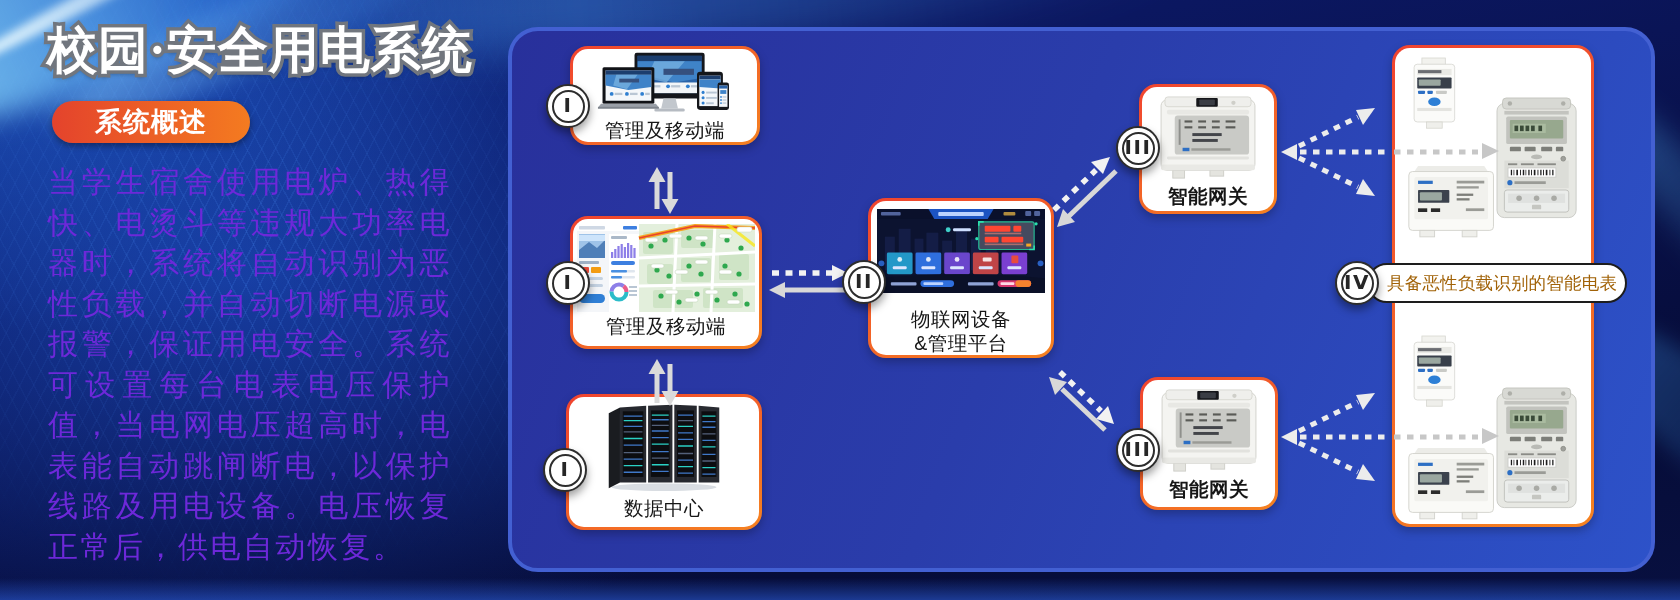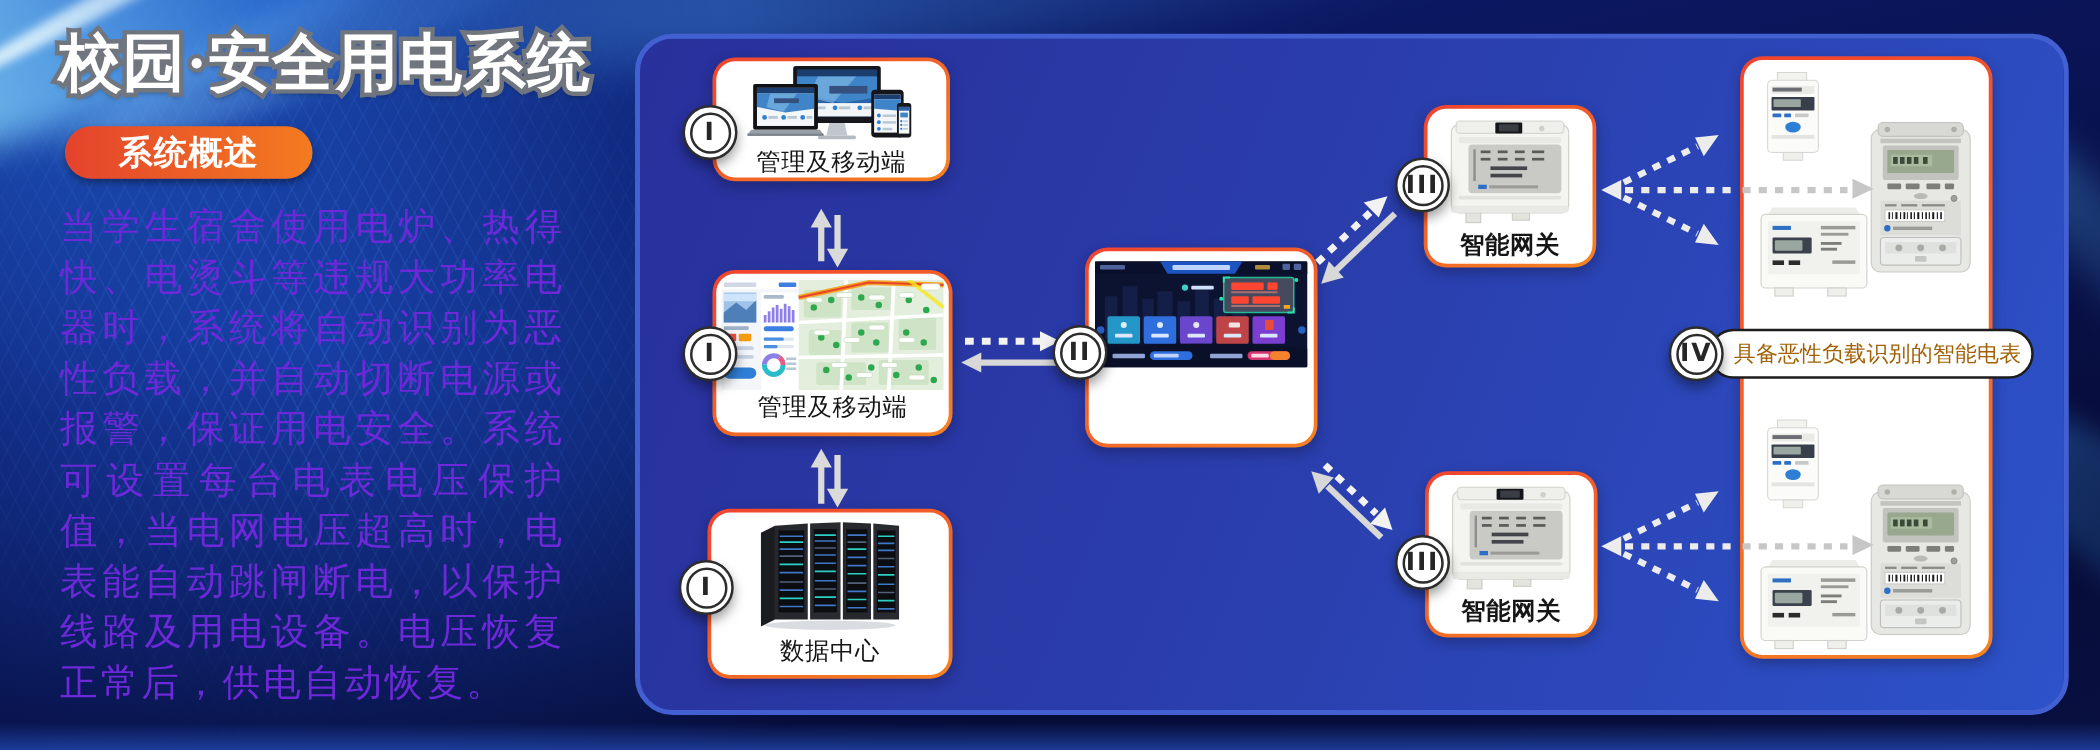--- a/index.html
+++ b/index.html
@@ -64,21 +64,21 @@
     background:linear-gradient(150deg,#f0432f,#f58220);
     box-shadow:0 4px 10px rgba(0,0,0,.25); }
   .node-inner { width:100%; height:100%; background:#fff; border-radius:15px;
     display:flex; flex-direction:column; align-items:center; justify-content:flex-start;
     overflow:hidden; }
   .node-label { color:#161616; font-size:19.5px; letter-spacing:0.5px; text-align:center;
     line-height:24px; white-space:pre-line; font-weight:500; }
 
   .node.mgmt    { left:570px;  top:46px;  width:190px; height:99px; }
   .node.campus  { left:570px;  top:216px; width:192px; height:133px; }
-  .node.datacenter { left:566px; top:407px; width:196px; height:136px; }
+  .node.datacenter { left:566px; top:394px; width:196px; height:136px; }
   .node.iot     { left:868px;  top:198px; width:186px; height:160px; }
   .node.gwtop   { left:1139px; top:84px;  width:138px; height:130px; }
   .node.gwbot   { left:1140px; top:377px; width:138px; height:133px; }
   .node.meters  { left:1392px; top:45px;  width:202px; height:482px; }
 
   .mgmt svg.art       { margin-top:3px; }
   .mgmt .node-label   { margin-top:2px; }
   .campus svg.art     { margin-top:5px; }
   .campus .node-label { margin-top:2px; }
   .datacenter svg.art { margin-top:3px; }
@@ -459,20 +459,22 @@
       <path d="M0,70 Q85,62 170,70 L170,85 L0,85 Z" fill="#0a1028"></path>
 
       <rect x="14" y="74" width="26" height="3.5" rx="1" fill="#8fa3d6"></rect>
       <rect x="44" y="72" width="34" height="7" rx="3.5" fill="#2f6fdd"></rect>
       <rect x="47" y="74" width="20" height="3" rx="1" fill="#bcd4ff"></rect>
       <rect x="92" y="74" width="26" height="3.5" rx="1" fill="#8fa3d6"></rect>
       <rect x="122" y="72" width="34" height="7" rx="3.5" fill="#d6366e"></rect>
       <rect x="125" y="74" width="14" height="3" rx="1" fill="#ffd9e6"></rect>
       <rect x="140" y="72" width="16" height="7" rx="3.5" fill="#f5822e"></rect>
     </svg>
+    <div class="node-label">物联网设备
+&amp;管理平台</div>
   </div>
 </div>
 
 <svg width="0" height="0" style="position:absolute">
   <defs>
     <g id="gateway-device">
       <rect x="6" y="6" width="96" height="72" rx="6" fill="#f4f4f1" stroke="#d2d2cc" stroke-width="1"></rect>
       <rect x="10" y="3" width="88" height="10" rx="3" fill="#efefec" stroke="#d8d8d2" stroke-width="1"></rect>
       <rect x="42" y="4" width="22" height="9" rx="1" fill="#15161a"></rect>
       <rect x="45" y="5.5" width="16" height="6" rx="1" fill="#3a3d44"></rect>

